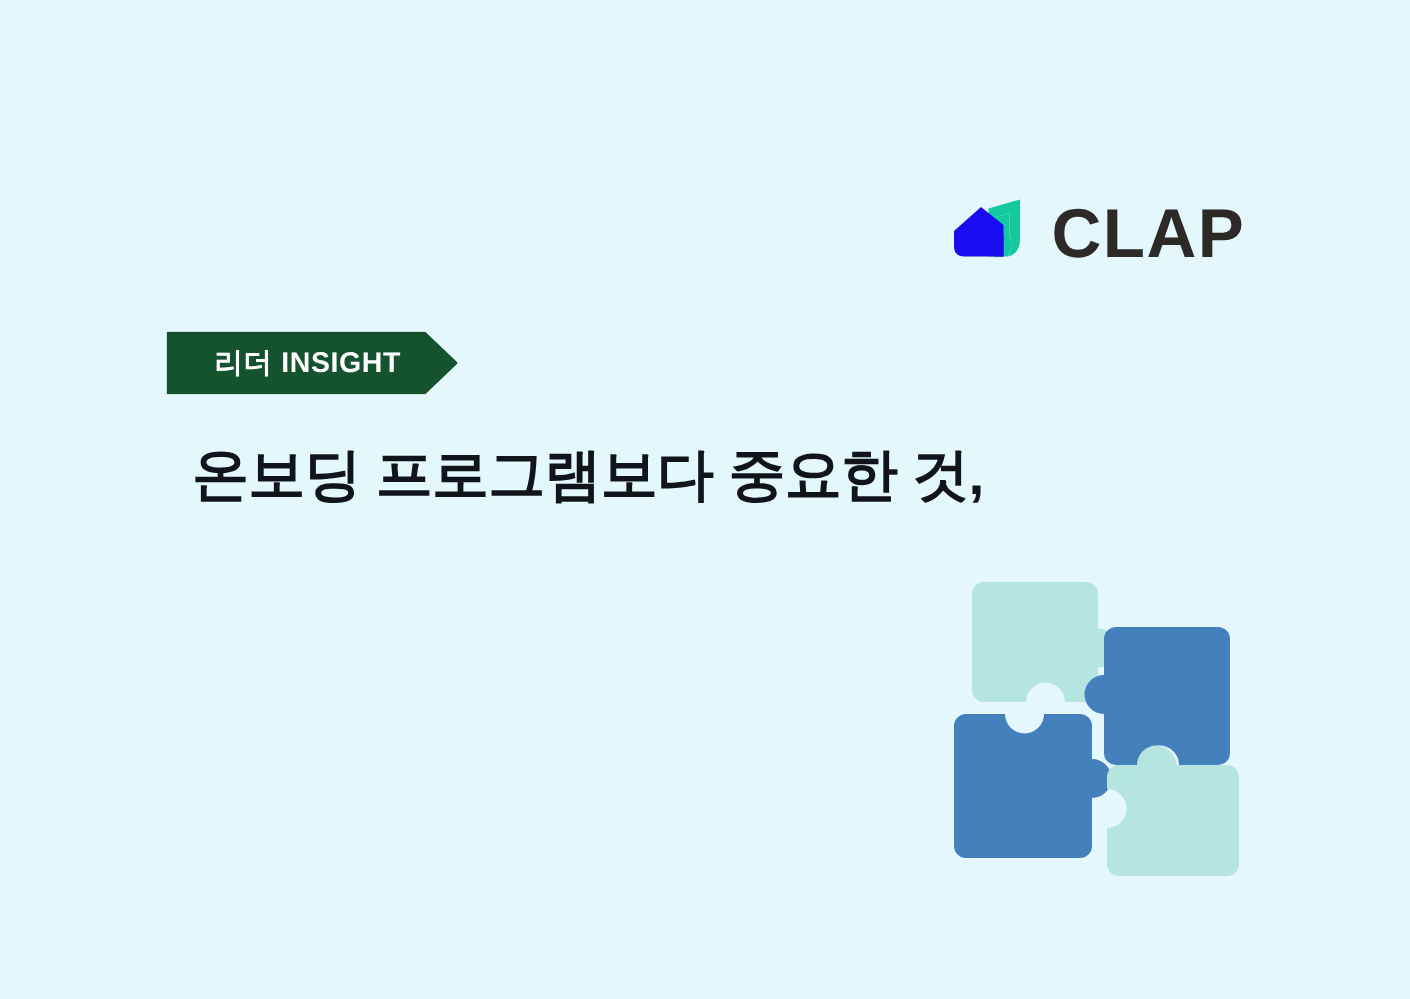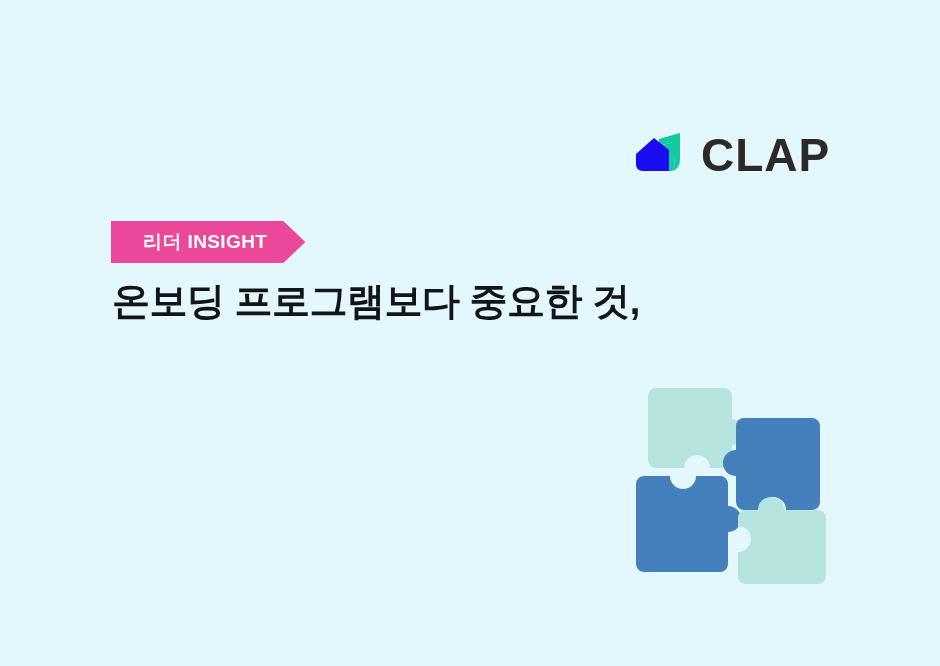--- a/index.html
+++ b/index.html
@@ -49,37 +49,37 @@
     left: 111px;
     top: 221px;
     height: 42px;
   }
   .badge {
     position: relative;
     height: 42px;
     display: inline-flex;
     align-items: center;
     padding: 0 38px 0 32px;
-    background: #ec4899;
+    background: #14532d;
     color: #ffffff;
     font-size: 19px;
     font-weight: 700;
     letter-spacing: 0.4px;
     white-space: nowrap;
     box-sizing: border-box;
     clip-path: polygon(0 0, calc(100% - 22px) 0, 100% 50%, calc(100% - 22px) 100%, 0 100%);
   }
 
   
   .headline {
     position: absolute;
     left: 112px;
     top: 276px;
     width: 640px;
-    margin: 0;
+    margin: 16px;
     font-size: 38px;
     font-weight: 700;
     line-height: 1.36;
     letter-spacing: -0.5px;
     color: #111418;
   }
   .headline .line {
     display: block;
   }
 

